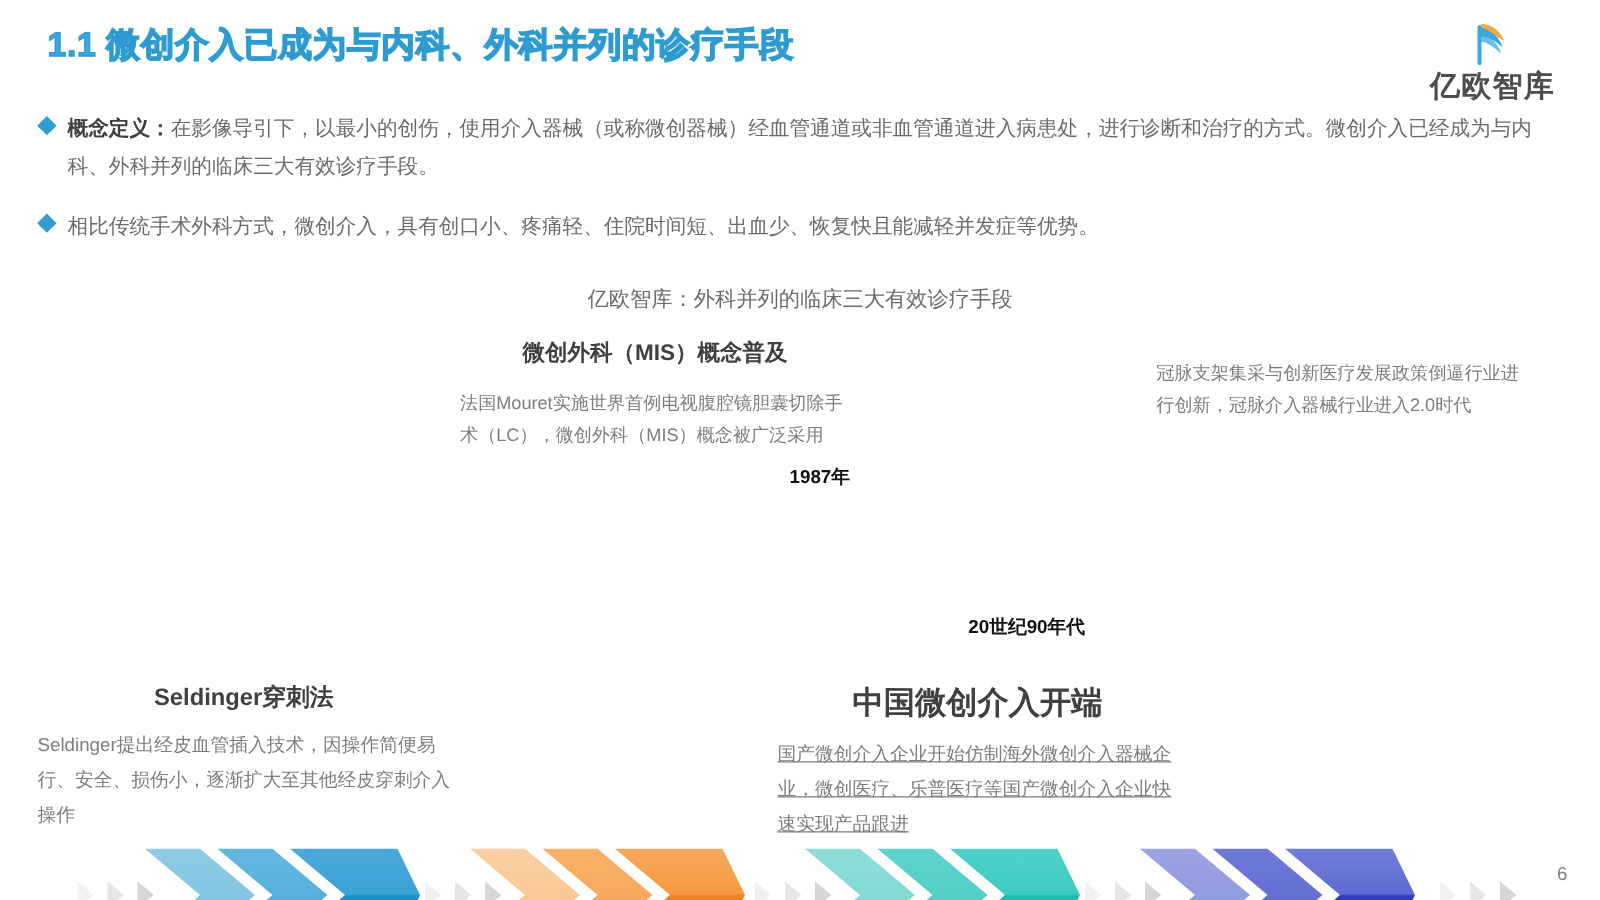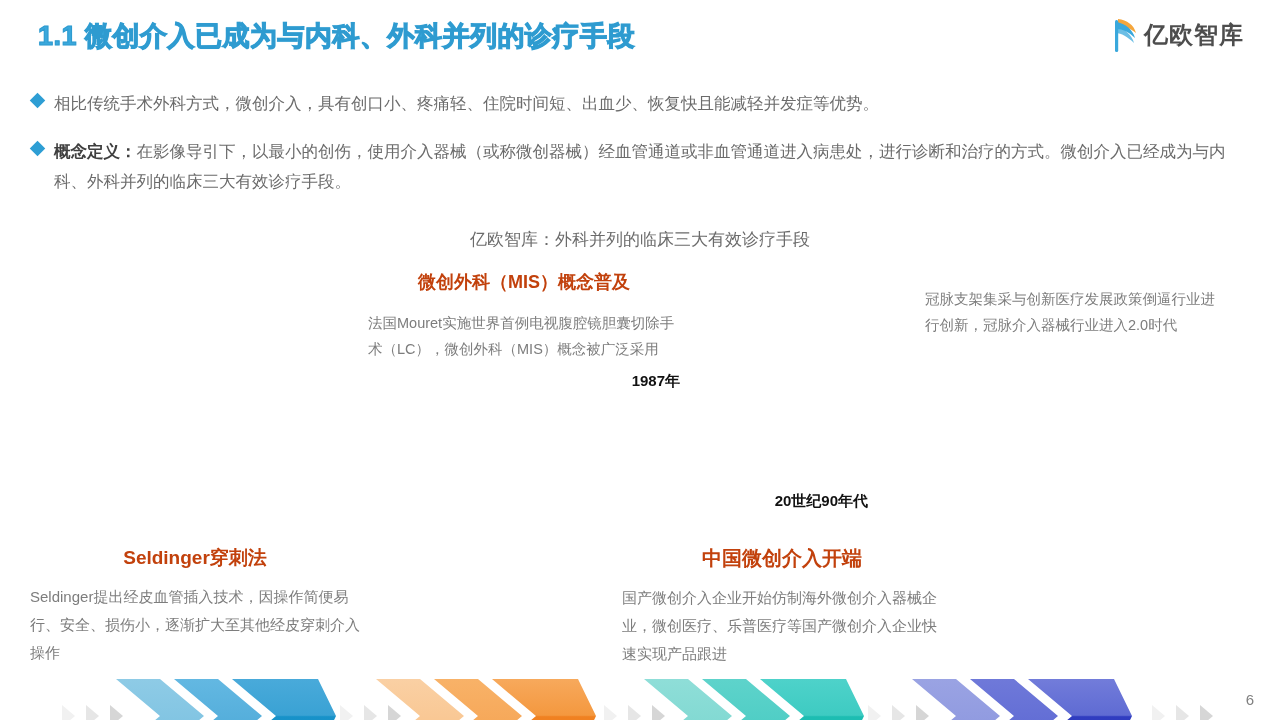--- a/index.html
+++ b/index.html
@@ -30,20 +30,21 @@
     white-space: nowrap;
   }
 
   .logo {
     position: absolute;
     right: 36px;
     top: 16px;
     display: flex;
     align-items: center;
     gap: 4px;
+    flex-direction: column;
   }
   .logo-mark {
     width: 26px;
     height: 38px;
     position: relative;
     flex: none;
   }
   .logo-text {
     font-size: 24px;
     font-weight: bold;
@@ -103,21 +104,21 @@
     width: 1280px;
     height: 420px;
   }
 
   .tl-block {
     position: absolute;
   }
   .tl-heading {
     font-size: 18px;
     font-weight: bold;
-    color: #c2410c;
+    color: #404040;
     text-align: center;
     white-space: nowrap;
     margin-bottom: 12px;
   }
   .tl-body {
     font-size: 14.5px;
     line-height: 26px;
     color: #7d7d7d;
     margin-top: 16px;
   }
@@ -183,25 +184,25 @@
       <path d="M2 10 C 11 13, 18 19, 20 27 C 14 21, 7 17, 2 17 Z" fill="#3aa8dc" opacity="0.75"></path>
       <rect x="1" y="4" width="3.2" height="32" rx="1.5" fill="#3aa8dc"></rect>
     </svg>
   </span>
   <span class="logo-text">亿欧智库</span>
 </div>
 
 <div class="bullets">
   <div class="bullet-row">
     <span class="bullet-diamond"></span>
-    <span class="bullet-text"><span>相比传统手术外科方式，微创介入，具有创口小、疼痛轻、住院时间短、出血少、恢复快且能减轻并发症等优势。</span></span>
+    <span class="bullet-text"><span class="lead">概念定义：</span><span>在影像导引下，以最小的创伤，使用介入器械（或称微创器械）经血管通道或非血管通道进入病患处，进行诊断和治疗的方式。微创介入已经成为与内科、外科并列的临床三大有效诊疗手段。</span></span>
   </div>
   <div class="bullet-row">
     <span class="bullet-diamond"></span>
-    <span class="bullet-text"><span class="lead">概念定义：</span><span>在影像导引下，以最小的创伤，使用介入器械（或称微创器械）经血管通道或非血管通道进入病患处，进行诊断和治疗的方式。微创介入已经成为与内科、外科并列的临床三大有效诊疗手段。</span></span>
+    <span class="bullet-text"><span>相比传统手术外科方式，微创介入，具有创口小、疼痛轻、住院时间短、出血少、恢复快且能减轻并发症等优势。</span></span>
   </div>
 </div>
 
 <div class="chart-caption">亿欧智库：外科并列的临床三大有效诊疗手段</div>
 
 <div class="timeline">
 
   <div class="tl-block" style="left:368px; top:8px; width:312px;">
     <div class="tl-heading">微创外科（MIS）概念普及</div>
     <div class="tl-body">法国Mouret实施世界首例电视腹腔镜胆囊切除手术（LC），微创外科（MIS）概念被广泛采用</div>
@@ -343,19 +344,19 @@
 
   <div class="tl-block" style="left:30px; top:283px; width:330px;">
     <div class="tl-heading" style="font-size:19px;">Seldinger穿刺法</div>
     <div class="tl-body" style="font-size:15px; line-height:28px; margin-top:8px;">Seldinger提出经皮血管插入技术，因操作简便易行、安全、损伤小，逐渐扩大至其他经皮穿刺介入操作</div>
   </div>
 
   <div class="tl-block" style="left:640px; top:230px; width:228px;">
     <div class="tl-year">20世纪90年代</div>
   </div>
   <div class="tl-block" style="left:622px; top:283px; width:320px;">
-    <div class="tl-heading" style="font-size:20px;">中国微创介入开端</div>
-    <div class="tl-body" style="font-size:15px; line-height:28px; margin-top:8px;">国产微创介入企业开始仿制海外微创介入器械企业，微创医疗、乐普医疗等国产微创介入企业快速实现产品跟进</div>
+    <div class="tl-heading" style="font-size:25px;">中国微创介入开端</div>
+    <div class="tl-body" style="font-size:15px; line-height:28px; margin-top:8px;text-decoration:underline;">国产微创介入企业开始仿制海外微创介入器械企业，微创医疗、乐普医疗等国产微创介入企业快速实现产品跟进</div>
   </div>
 
 </div>
 
 <div class="page-number">6</div>
 
 </body></html>

